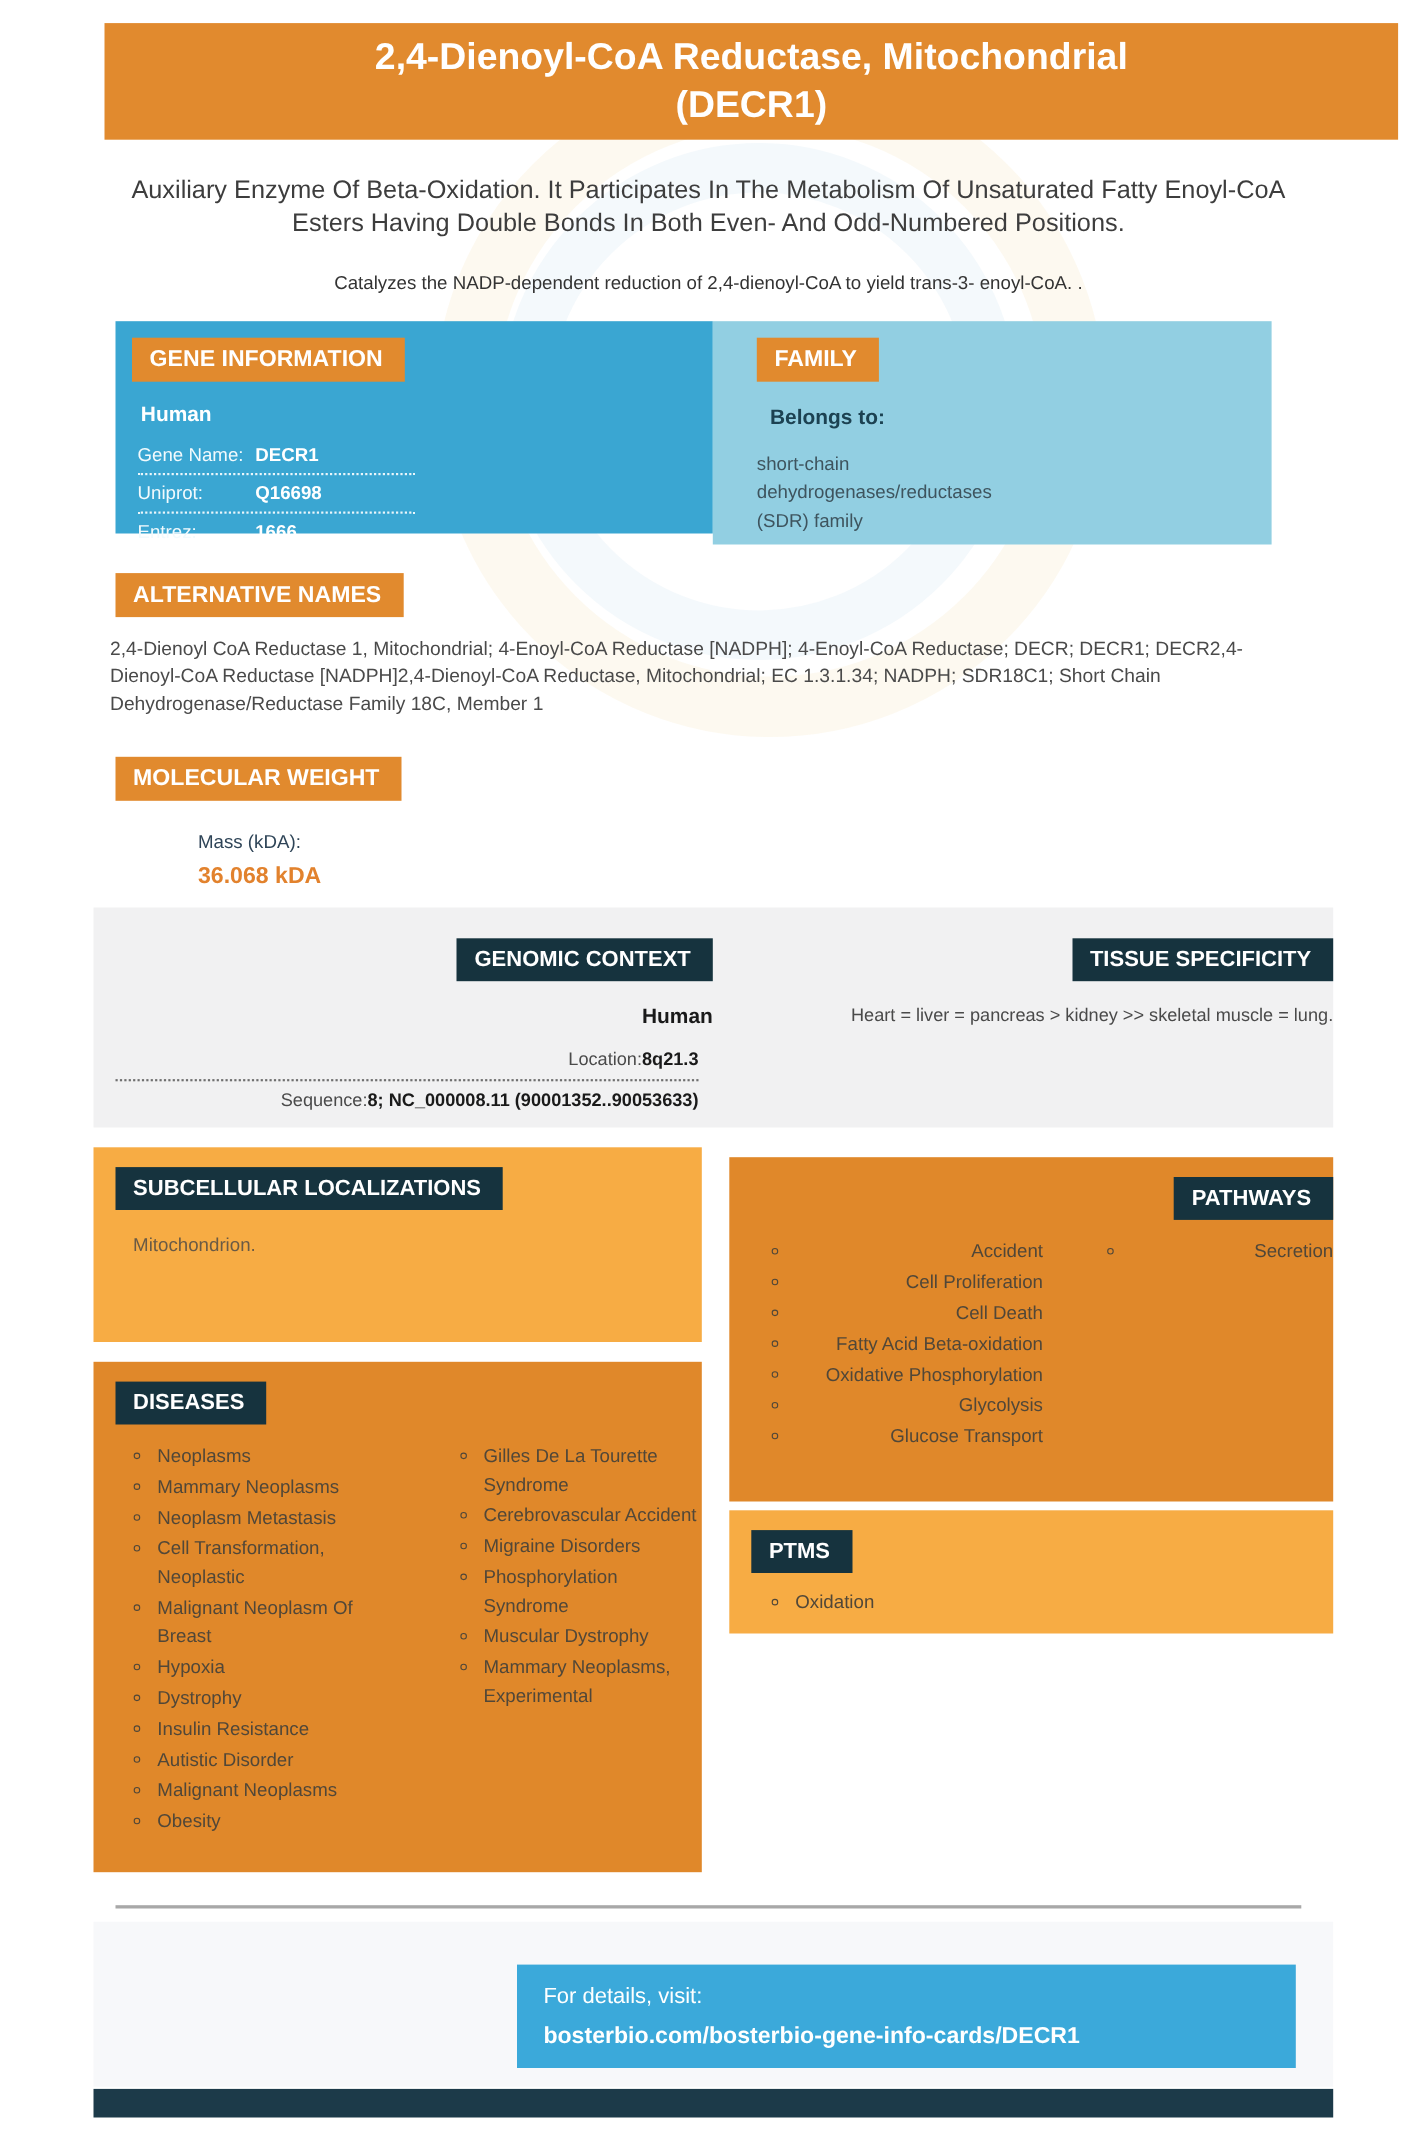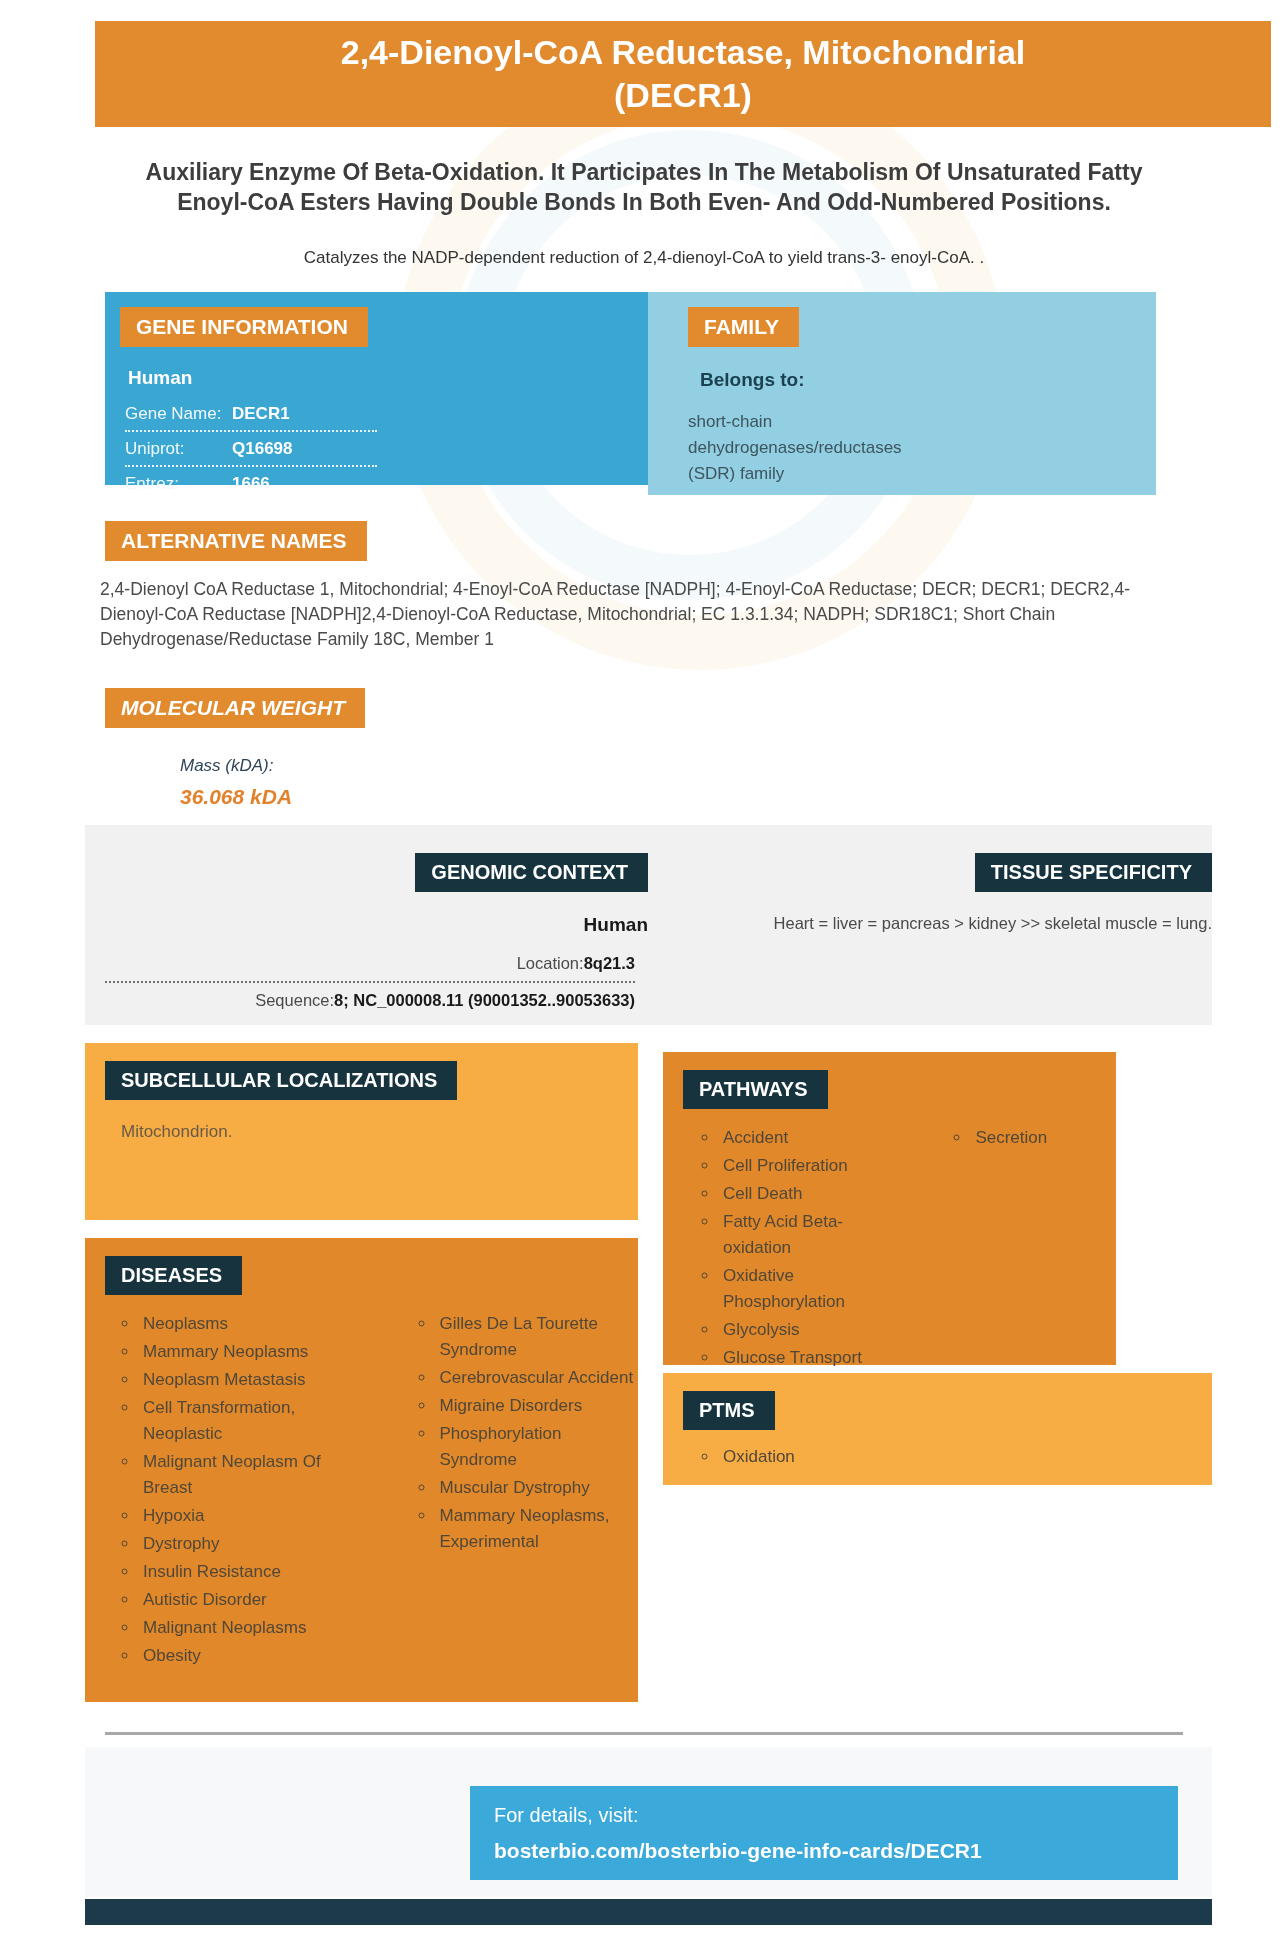--- a/index.html
+++ b/index.html
@@ -9,21 +9,21 @@
   .wm1{left:395px;top:60px;width:500px;height:500px;border:55px solid #fbf4e3;opacity:.55;}
   .wm2{left:455px;top:130px;width:380px;height:380px;border:45px solid #eaf4fa;opacity:.5;}
   .content{position:relative;z-index:1;}
 
   
   .banner{margin:21px 0 0 95px;width:1176px;height:106px;background:#E18A2E;box-sizing:border-box;
           display:flex;align-items:center;justify-content:center;text-align:center;}
   .banner-title{color:#ffffff;font-size:34px;font-weight:bold;line-height:43px;}
 
   .subtitle{margin:30px auto 0;width:1064px;text-align:center;color:#3d3d3d;
-            font-size:23px;font-weight:bold;line-height:30px;}
+            font-size:23px;font-weight:normal;line-height:30px;}
   .catalyzes{margin:30px auto 0;width:1100px;text-align:center;color:#333333;font-size:17px;line-height:21px;}
 
   
   .label-orange{display:inline-block;background:#E18A2E;color:#ffffff;font-weight:bold;
                 font-size:21px;padding:8px 20px 8px 16px;}
   .label-teal{display:inline-block;background:#16333E;color:#ffffff;font-weight:bold;
               font-size:20px;padding:8px 20px 8px 16px;}
 
   
   .cards-row{margin:24px 0 0 105px;width:1079px;display:flex;align-items:flex-start;}
@@ -40,21 +40,21 @@
   .gene-info .kv-value{color:#ffffff;}
   .belongs{color:#1C4252;font-size:19px;font-weight:bold;margin:22px 0 0 12px;}
   .family-text{color:#3E545E;font-size:17px;line-height:26px;margin:18px 0 0 0;width:225px;}
 
   
   .alt-section{margin:26px 0 0 98px;width:1040px;}
   .alt-section .label-orange{margin-left:7px;}
   .alt-text{margin:16px 0 0 2px;color:#4a4a4a;font-size:17.5px;line-height:25px;}
 
   
-  .mol-section{margin:36px 0 0 105px;font-style:italic;}
+  .mol-section{margin:36px 0 0 105px;}
   .mass-label{margin:28px 0 0 75px;color:#2E4457;font-size:17px;}
   .mass-value{margin:9px 0 0 75px;color:#E2822D;font-size:21px;font-weight:bold;}
 
   
   .gray-panel{margin:16px 0 0 85px;width:1127px;height:200px;background:#F1F1F2;display:flex;box-sizing:border-box;text-align:right;}
   .genomic{width:563px;padding:28px 0 0 20px;box-sizing:border-box;}
   .genomic .species-dark{color:#1a1a1a;font-size:19px;font-weight:bold;margin:22px 0 0 5px;}
   .kv-dark{list-style:none;margin:10px 0 0 0;padding:0;}
   .kv-dark li{width:530px;padding:8px 0 8px 0;font-size:16.5px;color:#4a4a4a;}
   .kv-dark li:not(:last-child){border-bottom:2px dotted #6f6f6f;}
@@ -65,21 +65,21 @@
 
   
   .boxes-row{margin:18px 0 0 85px;width:1127px;display:flex;align-items:flex-start;}
   .col-left{width:553px;}
   .col-right{width:549px;margin:9px 0 0 25px;}
   .box{box-sizing:border-box;padding:18px 0 0 20px;}
   .amber{background:#F7AC44;}
   .orange{background:#E0882A;}
   .subcell{width:553px;height:177px;}
   .diseases{width:553px;height:464px;margin-top:18px;}
-  .pathways{width:453px;height:313px;}
+  .pathways{width:549px;height:313px;text-align:right;}
   .ptms{width:549px;height:112px;margin-top:8px;}
   .subcell-text{margin:22px 0 0 16px;color:#6A5A45;font-size:17px;}
   .two-col{display:flex;margin-top:16px;}
   .bullets{list-style-type:circle;margin:0;color:#514738;font-size:17px;}
   .bullets li{line-height:26px;margin-bottom:2px;padding-left:4px;}
   .pathways .bullets{width:244px;padding-left:36px;}
   .pathways .bullets + .bullets{width:200px;margin-left:40px;}
   .diseases .bullets{width:220px;padding-left:34px;}
   .diseases .bullets + .bullets{width:220px;margin-left:60px;}
   .ptms .bullets{margin-top:14px;padding-left:36px;}

